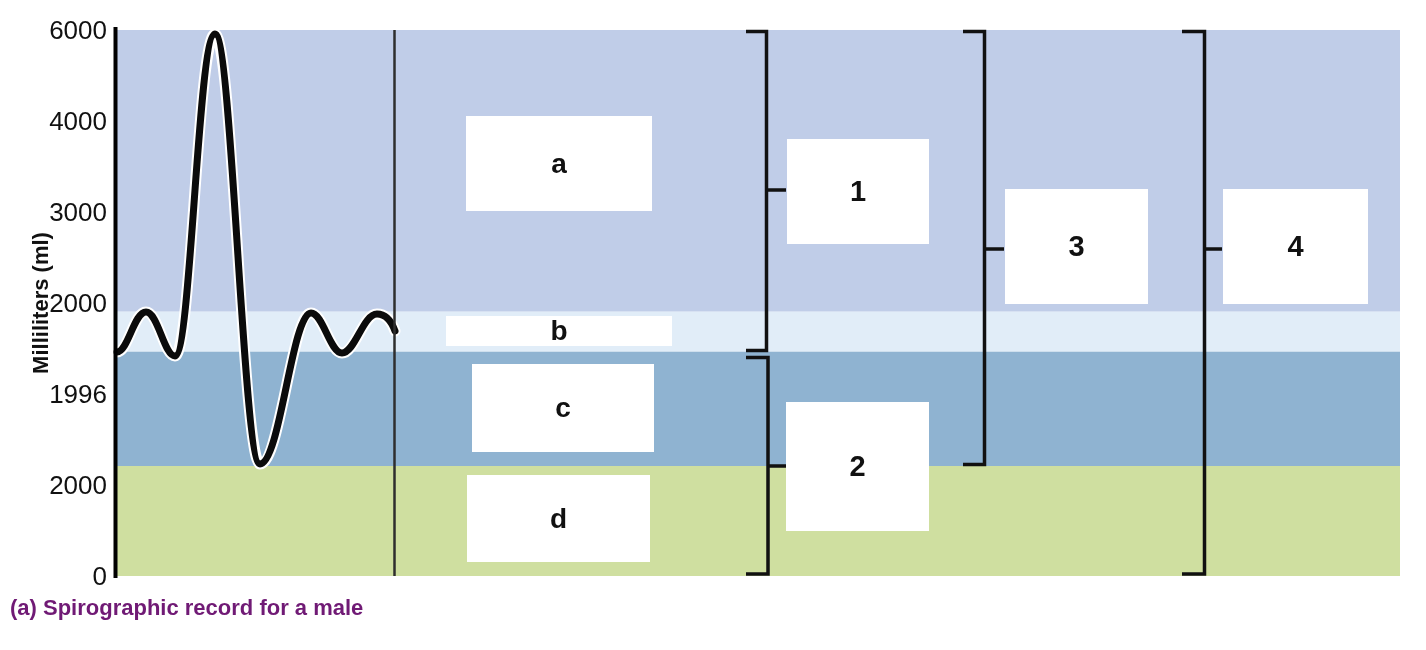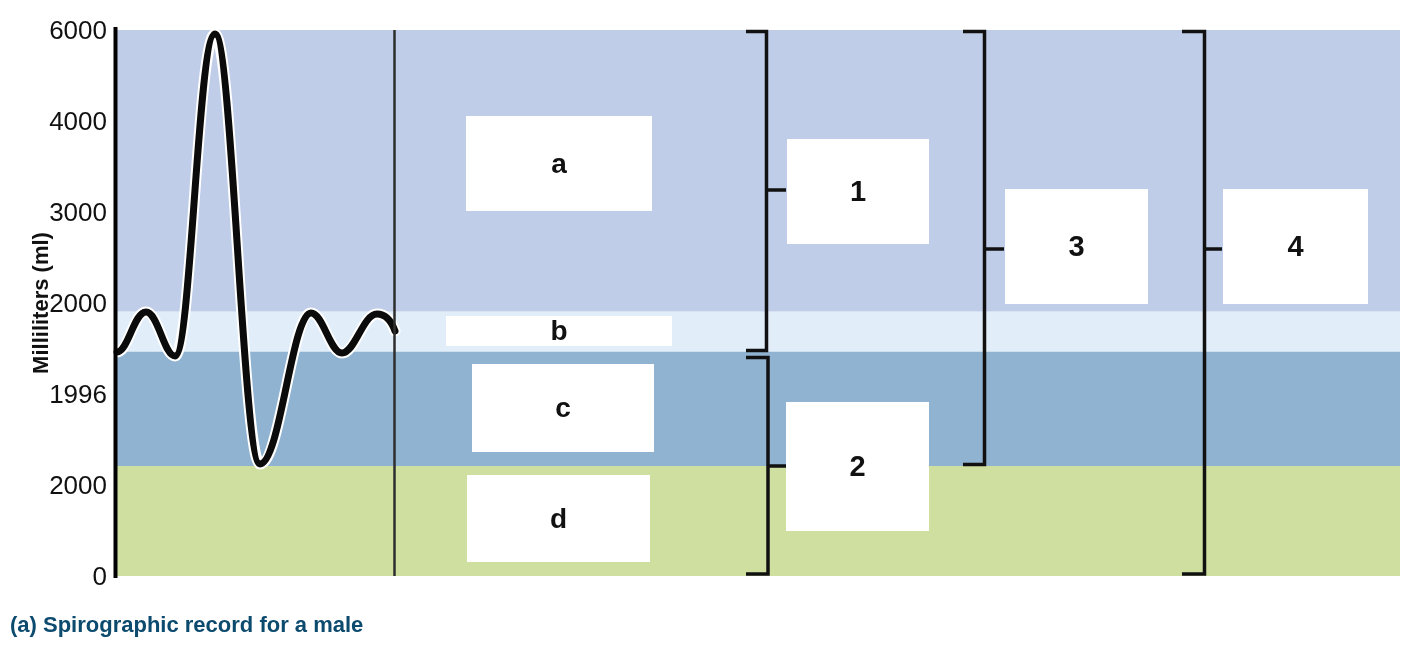--- a/index.html
+++ b/index.html
@@ -29,21 +29,21 @@
   }
   .box{
     position:absolute;background:#ffffff;
     display:flex;align-items:center;justify-content:center;
     font-weight:bold;color:#111;
   }
   .box-letter{font-size:28px;}
   .box-number{font-size:29px;}
   .caption{
     position:absolute;left:10px;top:595px;
-    font-size:22px;font-weight:bold;color:#0c4a6e;white-space:nowrap;margin-top:17px;
+    font-size:22px;font-weight:bold;color:#701a75;white-space:nowrap;
   }
   .edge-fade{
     position:absolute;right:0;top:0;width:24px;height:650px;
     background:linear-gradient(to right, rgba(230,230,230,0), #e7e7e7);
     pointer-events:none;
   }
 </style>
 </head>
 <body>
 

